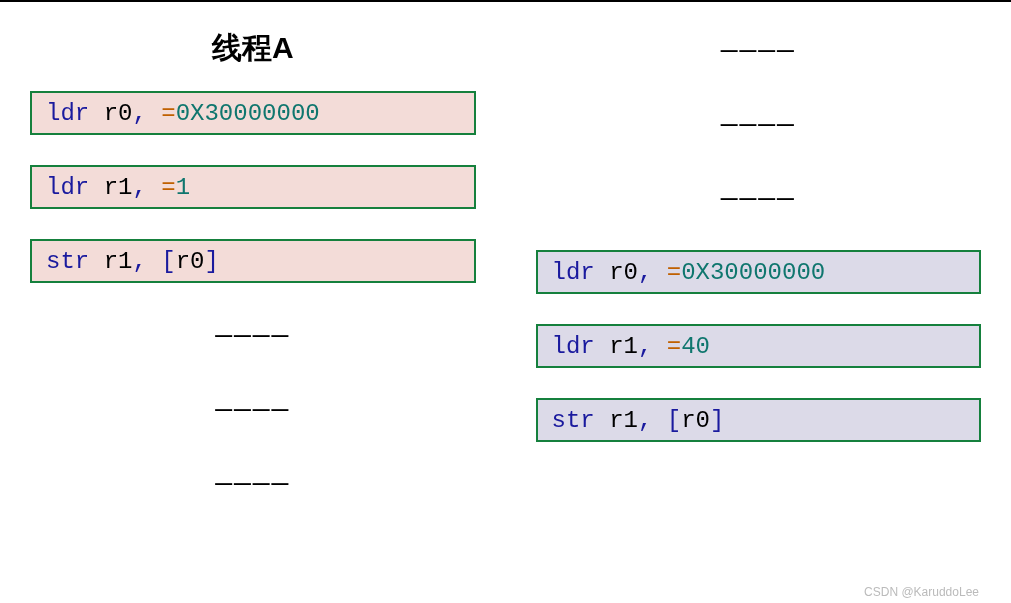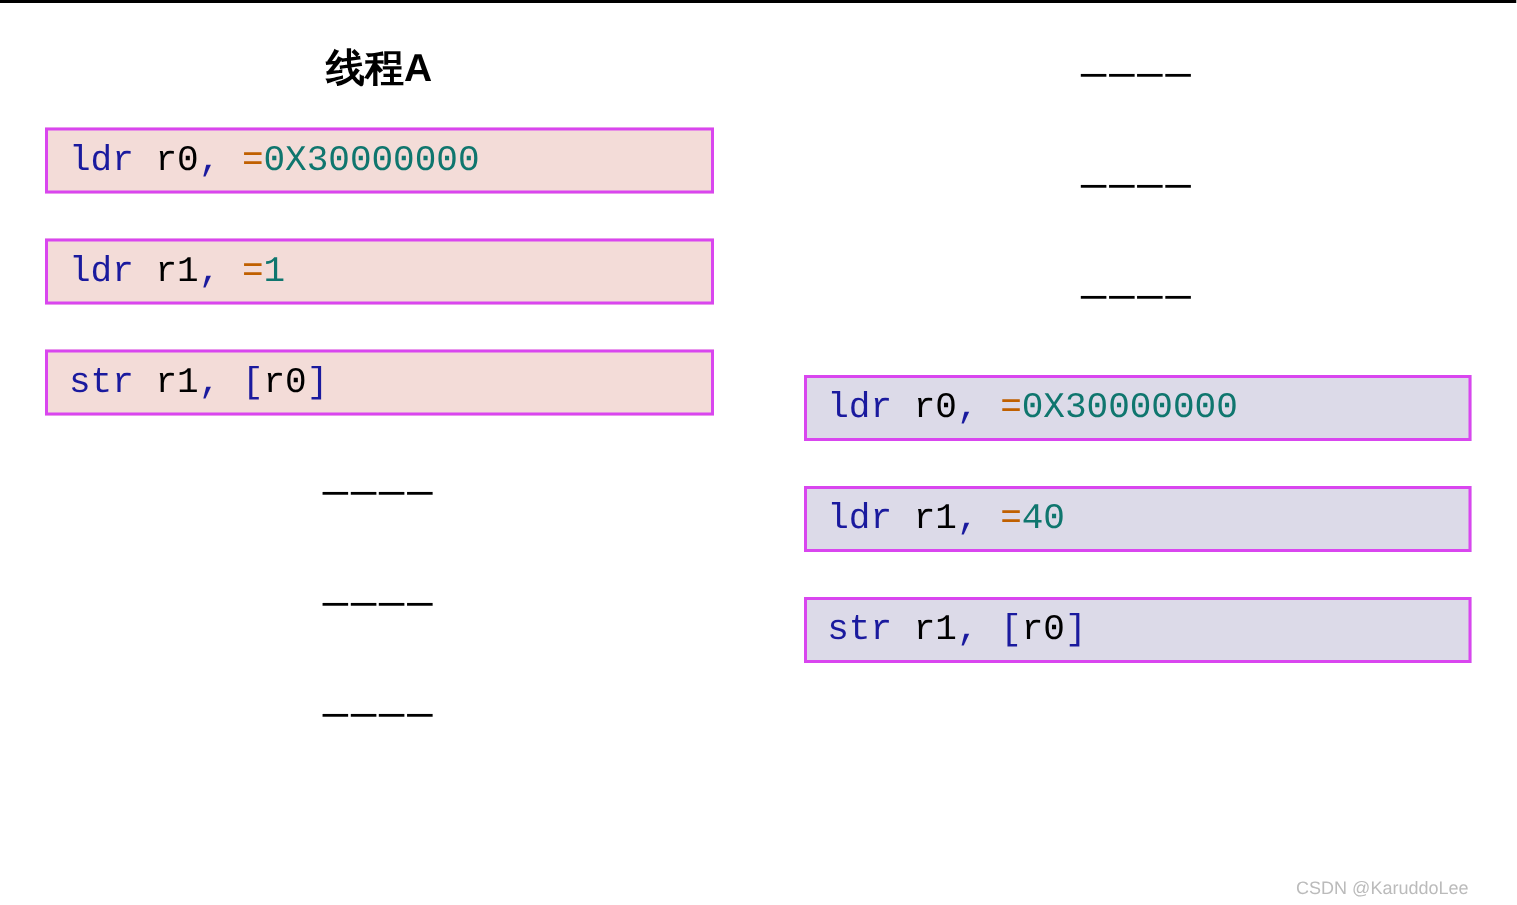--- a/index.html
+++ b/index.html
@@ -21,37 +21,37 @@
       gap: 60px;
       padding: 28px 30px 0 30px;
     }
     .col {
       flex: 1;
       display: flex;
       flex-direction: column;
       align-items: center;
     }
     .col-title {
-      font-size: 26px;
+      font-size: 30px;
       font-weight: bold;
       color: #000;
       margin-bottom: 22px;
       font-family: "Microsoft YaHei", "SimHei", sans-serif;
     }
     .row {
       width: 100%;
       height: 44px;
       margin-bottom: 30px;
       display: flex;
       align-items: center;
     }
     .code-box {
       width: 100%;
       height: 44px;
-      border: 2px solid #d946ef;
+      border: 2px solid #15803d;
       padding: 0 14px;
       display: flex;
       align-items: center;
       font-family: "Courier New", monospace;
       font-size: 24px;
     }
     .code-box.pink { background: #f3dcd8; }
     .code-box.purple { background: #dcdae8; }
     .dash {
       font-family: "Courier New", monospace;

